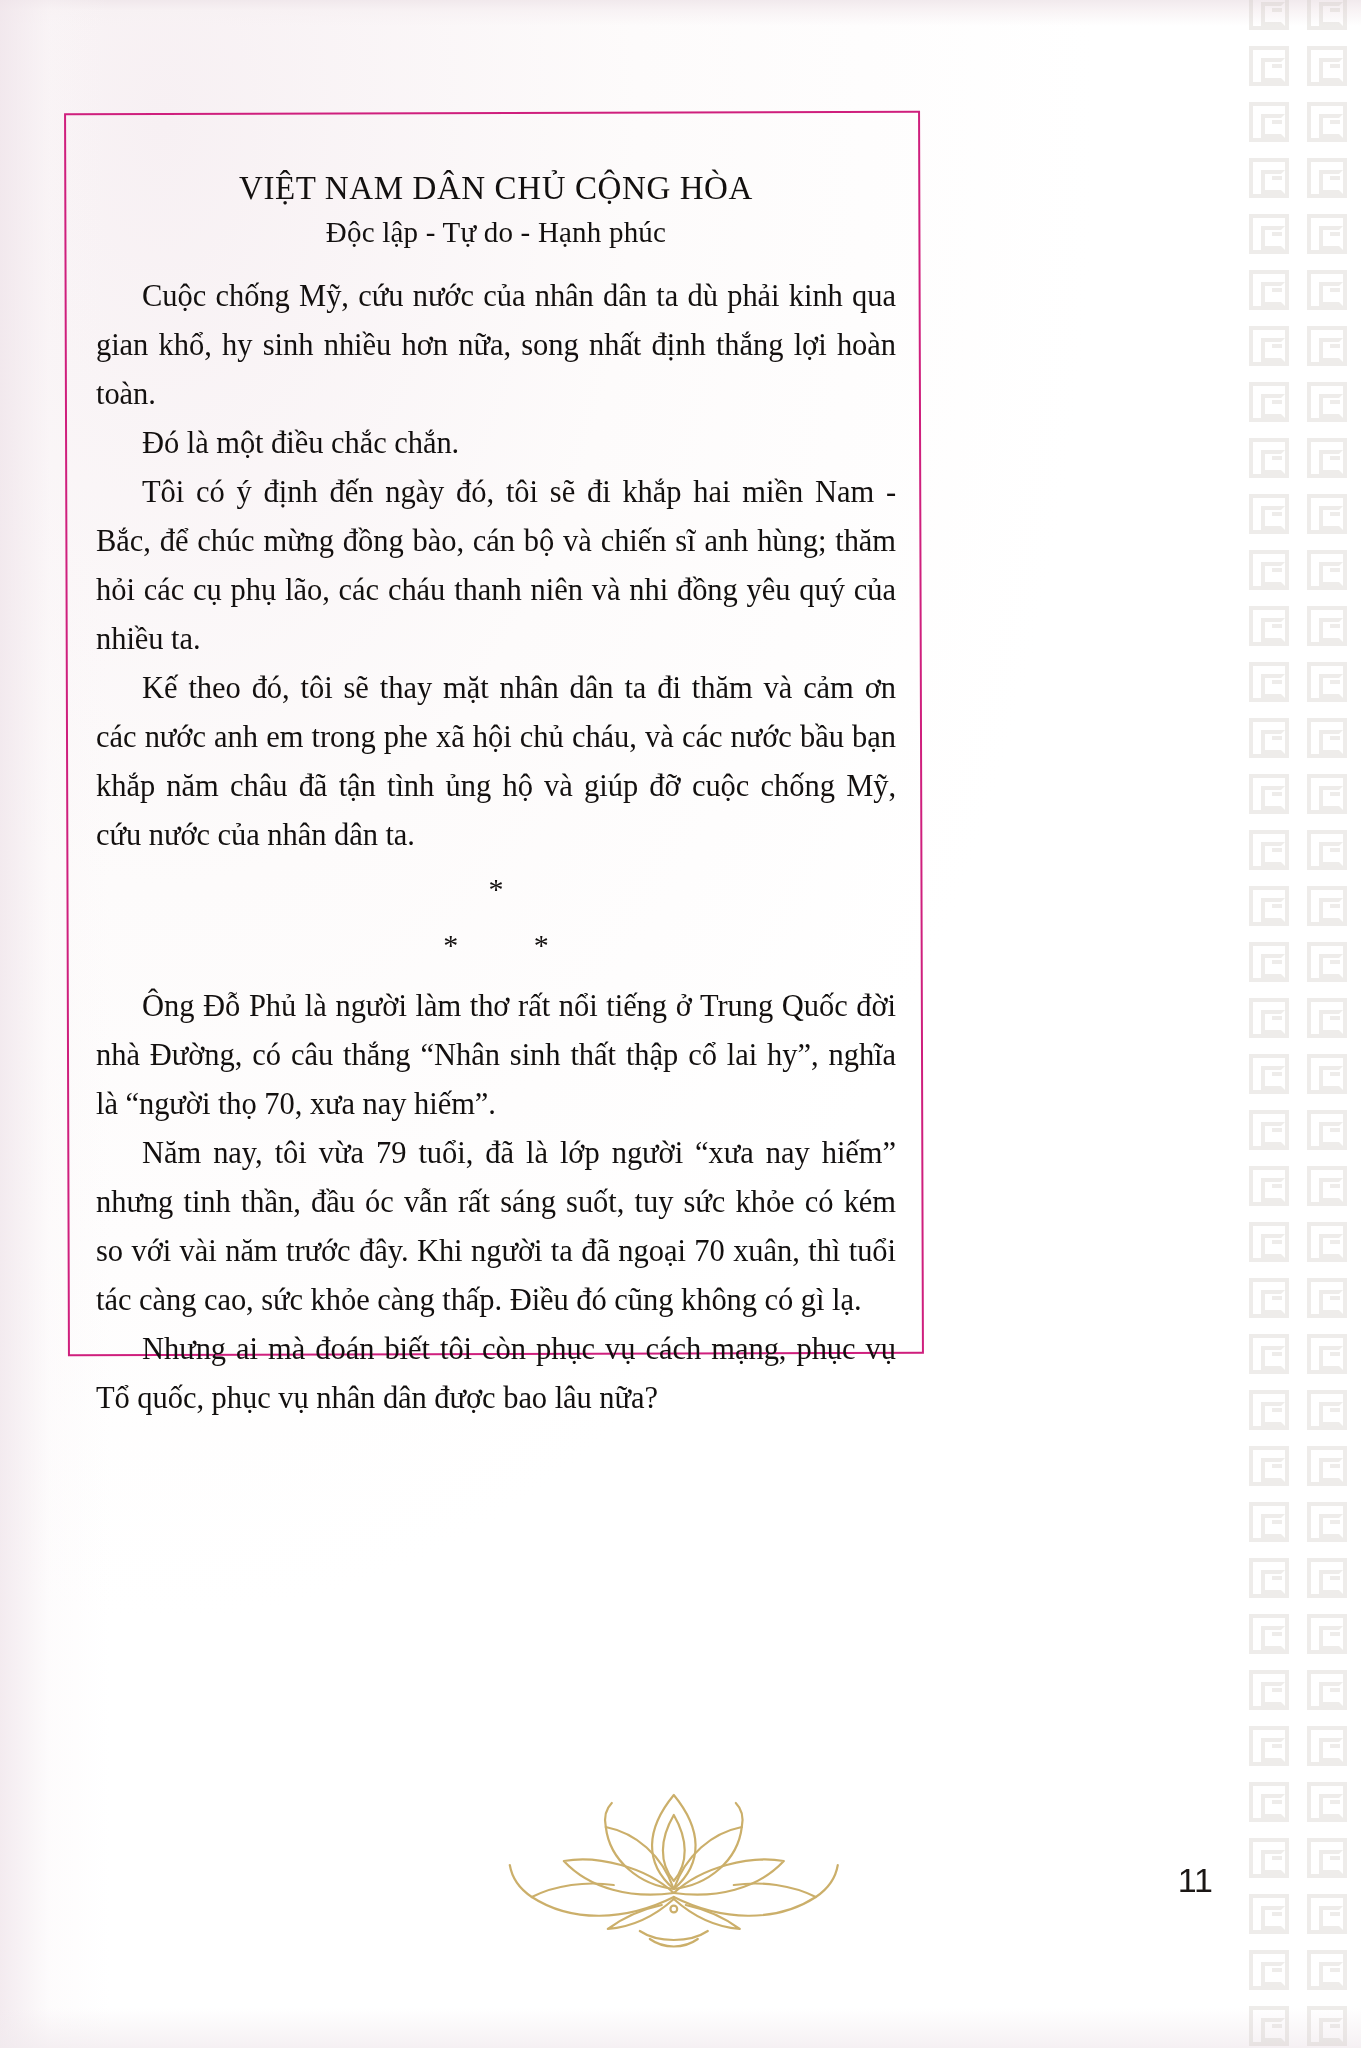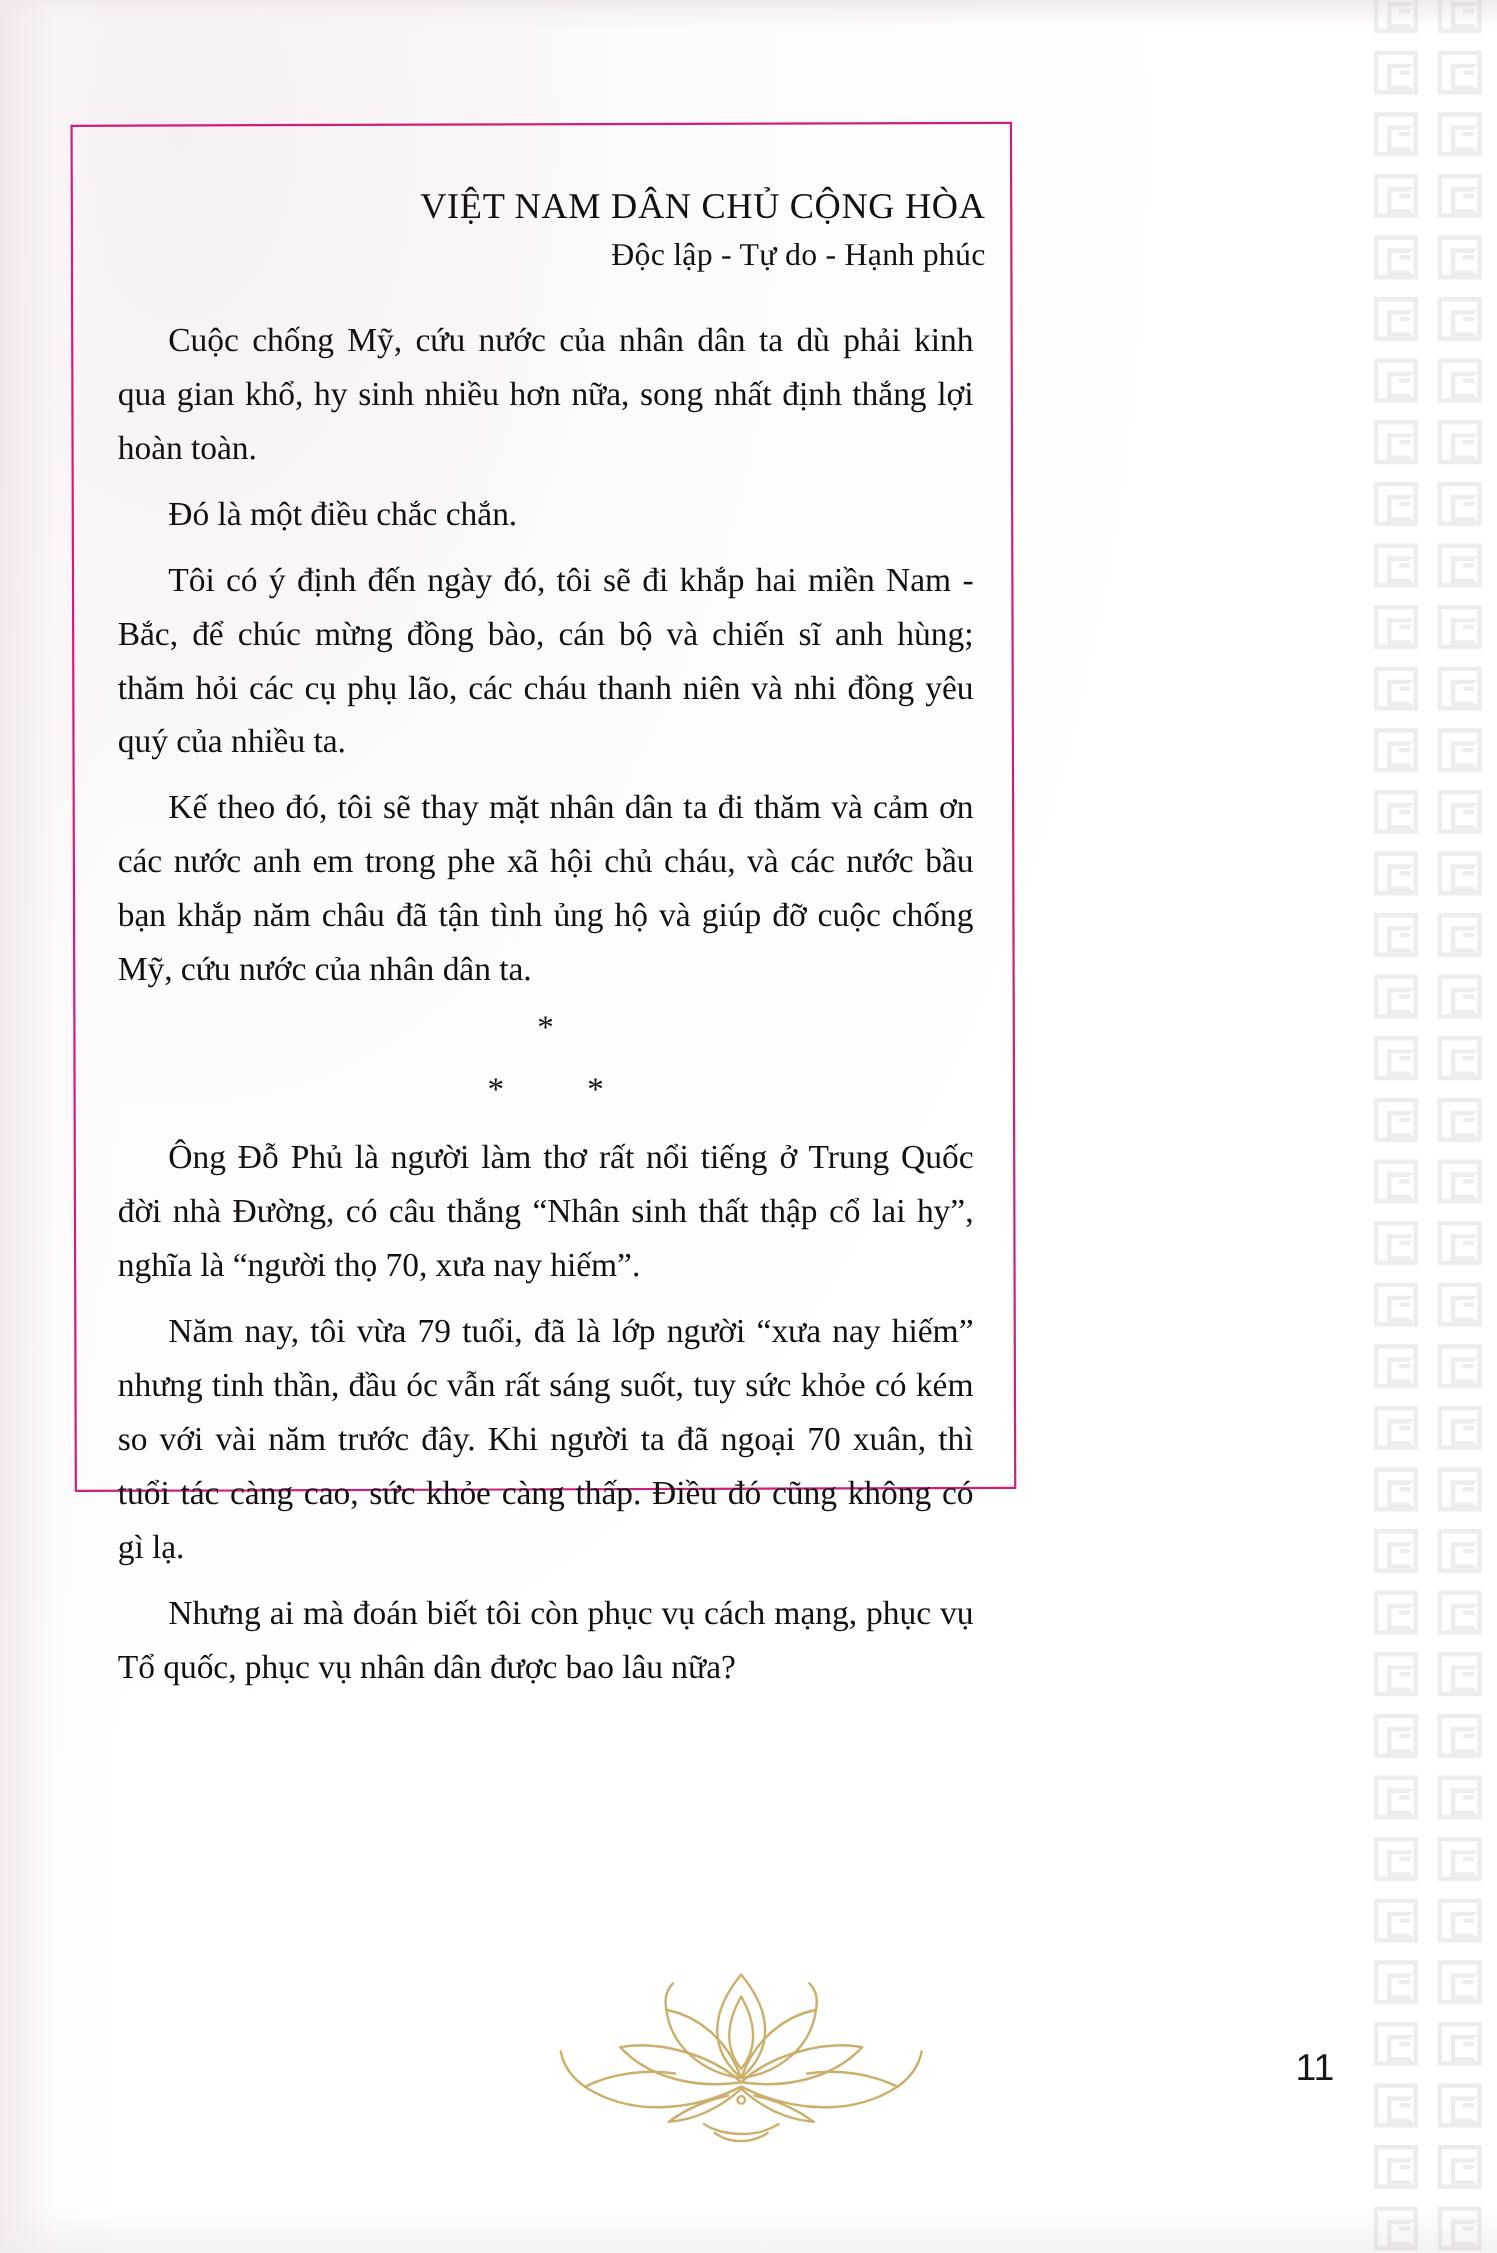--- a/index.html
+++ b/index.html
@@ -97,38 +97,38 @@
 
   
   .content {
     position: absolute;
     left: 96px;
     top: 170px;
     width: 800px;
   }
 
   .masthead {
-    text-align: right;
-    margin-bottom: 36px;
+    text-align: center;
+    margin-bottom: 23px;
   }
   .masthead .line1 {
     font-size: 33px;
     letter-spacing: .6px;
     line-height: 1.15;
     white-space: nowrap;
   }
   .masthead .line2 {
     font-size: 29px;
     margin-top: 8px;
     letter-spacing: .2px;
     white-space: nowrap;
   }
 
   p.body {
-    margin: 11px;
+    margin: 0;
     font-size: 30.5px;
     line-height: 49px;
     text-align: justify;
     text-justify: inter-word;
     text-indent: 46px;
     hyphens: none;
     letter-spacing: -0.05px;
   }
   p.body.last-line-left { text-align-last: left; }
 

